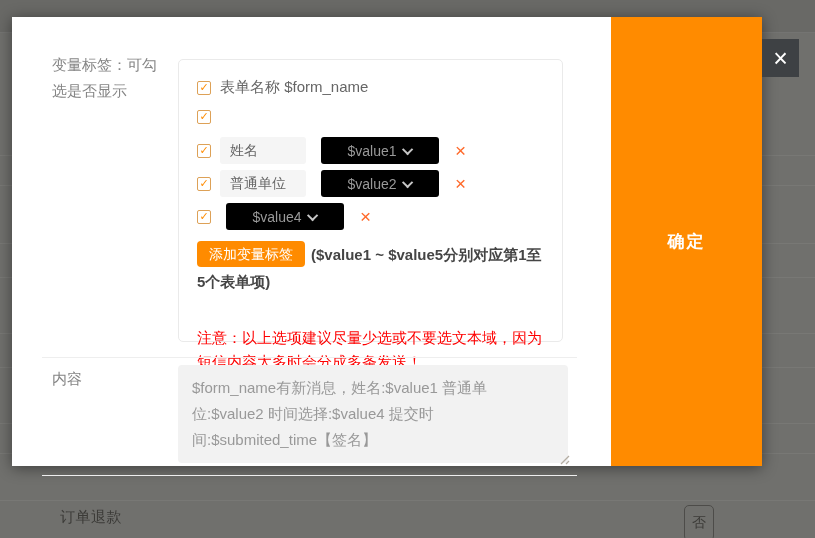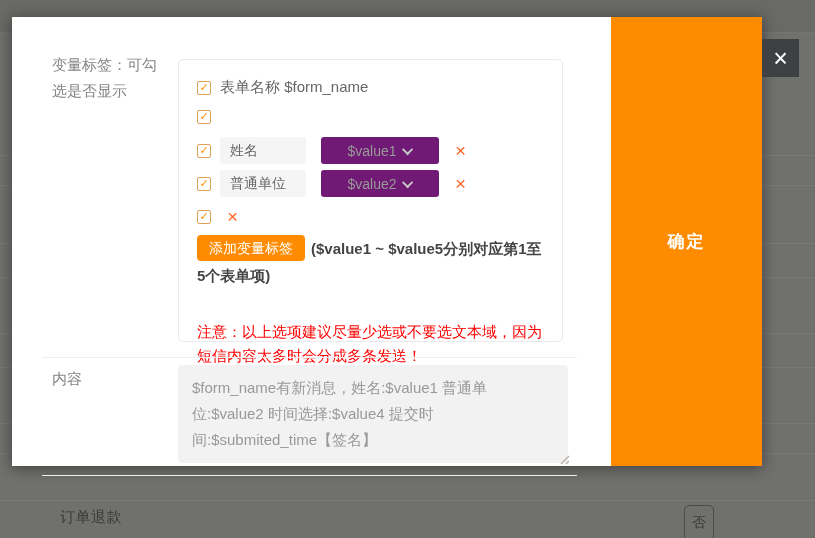--- a/index.html
+++ b/index.html
@@ -86,37 +86,37 @@
   .field-box {
     margin-left: 9px;
     width: 86px; height: 27px;
     background: #f5f5f5; border-radius: 3px;
     font-size: 14px; color: #666666;
     display: flex; align-items: center; padding-left: 10px;
   }
   .select-box {
     margin-left: 15px;
     width: 118px; height: 27px;
-    background: #701a75; border-radius: 3px;
+    background: #000000; border-radius: 3px;
     font-size: 14px; color: #999999;
     display: flex; align-items: center; justify-content: center;
     gap: 8px; cursor: pointer;
   }
   .chevron {
     width: 8px; height: 8px;
     border-left: 2px solid #c6c6c6; border-bottom: 2px solid #c6c6c6;
     transform: rotate(-45deg) translateY(-2px);
   }
   .del-x {
     margin-left: 16px;
     color: #ff6a2b; font-size: 19px; line-height: 1;
     cursor: pointer;
   }
 
-  .add-row { margin-top: 5px; line-height: 27px; font-size: 15px; }
+  .add-row { margin-top: 11px; line-height: 27px; font-size: 15px; }
   .add-btn {
     display: inline-block; vertical-align: top;
     background: #ff8b00; color: #ffffff;
     border: none; border-radius: 4px;
     height: 26px; padding: 0 12px;
     font-size: 14px; line-height: 26px;
     font-family: inherit; cursor: pointer;
     margin-right: 6px;
   }
   .add-hint { font-weight: bold; color: #454545; }
@@ -193,20 +193,24 @@
       <span class="field-box">普通单位</span>
       <span class="select-box">
         <span>$value2</span>
         <span class="chevron"></span>
       </span>
       <span class="del-x">×</span>
     </div>
 
     <div class="opt-row var">
       <span class="checkbox">✓</span>
+      <span class="select-box">
+        <span>$value4</span>
+        <span class="chevron"></span>
+      </span>
       <span class="del-x">×</span>
     </div>
 
     <div class="add-row">
       <button class="add-btn">添加变量标签</button><span class="add-hint">($value1 ~ $value5分别对应第1至5个表单项)</span>
     </div>
 
     <div class="warning">注意：以上选项建议尽量少选或不要选文本域，因为短信内容太多时会分成多条发送！</div>
   </div>
 

